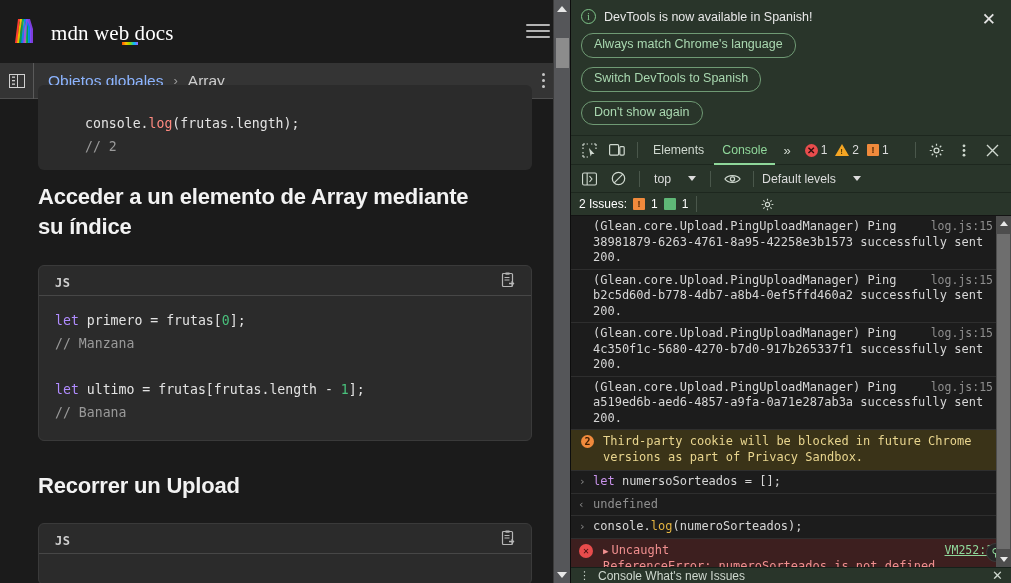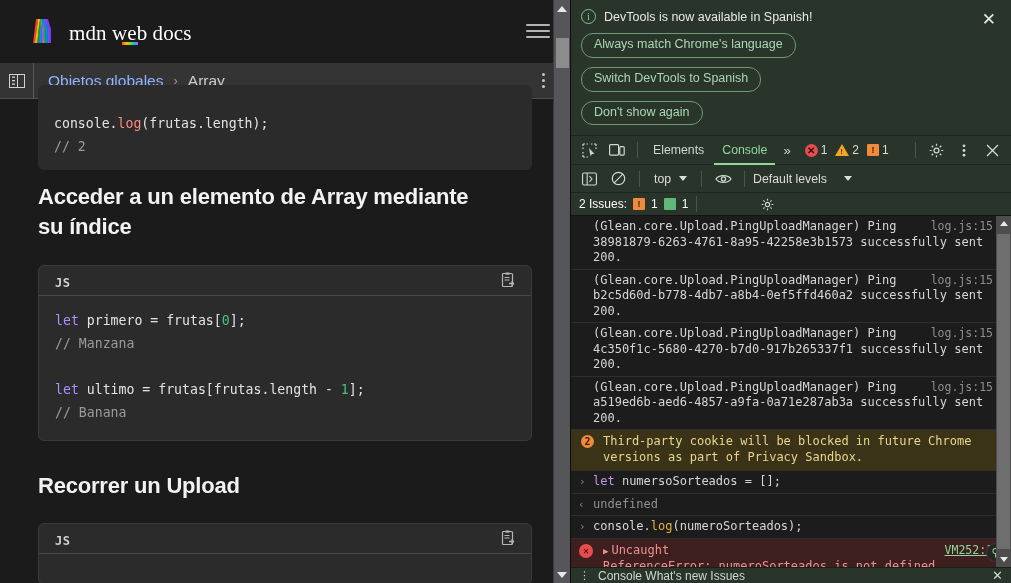--- a/index.html
+++ b/index.html
@@ -14,21 +14,21 @@
   
   #mdn-pane {
     position: relative;
     width: 570px; height: 583px;
     background: #1b1b1b;
     overflow: hidden;
   }
   .mdn-header {
     height: 63px; background: #1b1b1b;
     display: flex; align-items: center; justify-content: space-between;
-    padding: 0 20px 0 32px;
+    padding: 0 20px 0 14px;
     border-bottom: 1px solid #1b1b1b;
   }
   .mdn-logo-wrap { display: flex; align-items: flex-end; gap: 9px; }
   .mdn-m { width: 28px; height: 26px; display: block; }
   .mdn-wordmark {
     color: #ffffff; font-family: "Liberation Serif", serif;
     font-size: 21px; letter-spacing: .1px; line-height: 1;
     position: relative; padding-right: 16px; white-space: nowrap;
   }
   .mdn-cursor {
@@ -140,21 +140,21 @@
                 border-bottom: 12px solid #f5a623; position: relative; }
   .badge-warn::after { content:"!"; position:absolute; left:-2px; top:3px; font-size:8px; color:#5a3b00; font-weight:bold; }
   .badge-issue { width: 12px; height: 12px; background: #f08a3c; border-radius: 1px; color: #4a2300;
                  font-size: 9px; line-height: 12px; text-align: center; font-weight: bold; }
   .spacer { flex: 1; }
 
   .dt-filterbar {
     height: 28px; background: #29352a; display: flex; align-items: center;
     padding: 0 8px 0 5px; gap: 3px; border-bottom: 1px solid #1d271e;
   }
-  .ctx-select { display: flex; align-items: center; gap: 8px; color: #dcdcdc; font-size: 12.3px; padding: 0 6px; cursor: pointer; }
+  .ctx-select { display: flex; align-items: center; gap: 17px; color: #dcdcdc; font-size: 12.3px; padding: 0 6px; cursor: pointer; }
   .caret { width: 0; height: 0; border-left: 4px solid transparent; border-right: 4px solid transparent; border-top: 5px solid #dcdcdc; }
   .filter-input {
     flex: 1; height: 19px; background: #34402f; border-radius: 10px;
     display: flex; align-items: center; gap: 6px; padding: 0 10px; margin: 0 6px; cursor: text;
   }
   .filter-ph { color: #a9b4a7; font-size: 12.2px; }
   .levels { display: flex; align-items: center; gap: 17px; color: #dcdcdc; font-size: 12.3px; cursor: pointer; padding-right: 2px; }
 
   .dt-issuebar {
     height: 23px; background: #29352a; display: flex; align-items: center;
@@ -249,21 +249,21 @@
       <div class="kebab">
           <i></i>
           <i></i>
           <i></i>
         </div>
     </div>
 
     <div class="mdn-body">
 
       <div class="code-card" style="margin-top:-14px;height:85px;">
-        <div class="code-body" style="padding-top:27px;"><span class="tok-var">console</span><span class="tok-pn">.</span><span class="tok-fn">log</span><span class="tok-pn">(</span><span class="tok-var">frutas</span><span class="tok-pn">.</span><span class="tok-var">length</span><span class="tok-pn">)</span><span class="tok-pn">;</span>
+        <div class="code-body" style="padding-top:27px;margin-left:31px;"><span class="tok-var">console</span><span class="tok-pn">.</span><span class="tok-fn">log</span><span class="tok-pn">(</span><span class="tok-var">frutas</span><span class="tok-pn">.</span><span class="tok-var">length</span><span class="tok-pn">)</span><span class="tok-pn">;</span>
 <span class="tok-cm">// 2</span></div>
       </div>
 
       <h2 class="sec" style="margin-top:12px;width:460px;">Acceder a un elemento de Array mediante su índice</h2>
 
       <div class="code-card headed" style="margin-top:23px;">
         <div class="code-head">
           <span class="code-lang">JS</span>
           <span class="clip-icon">
             <svg width="17" height="17" viewBox="0 0 17 17">

